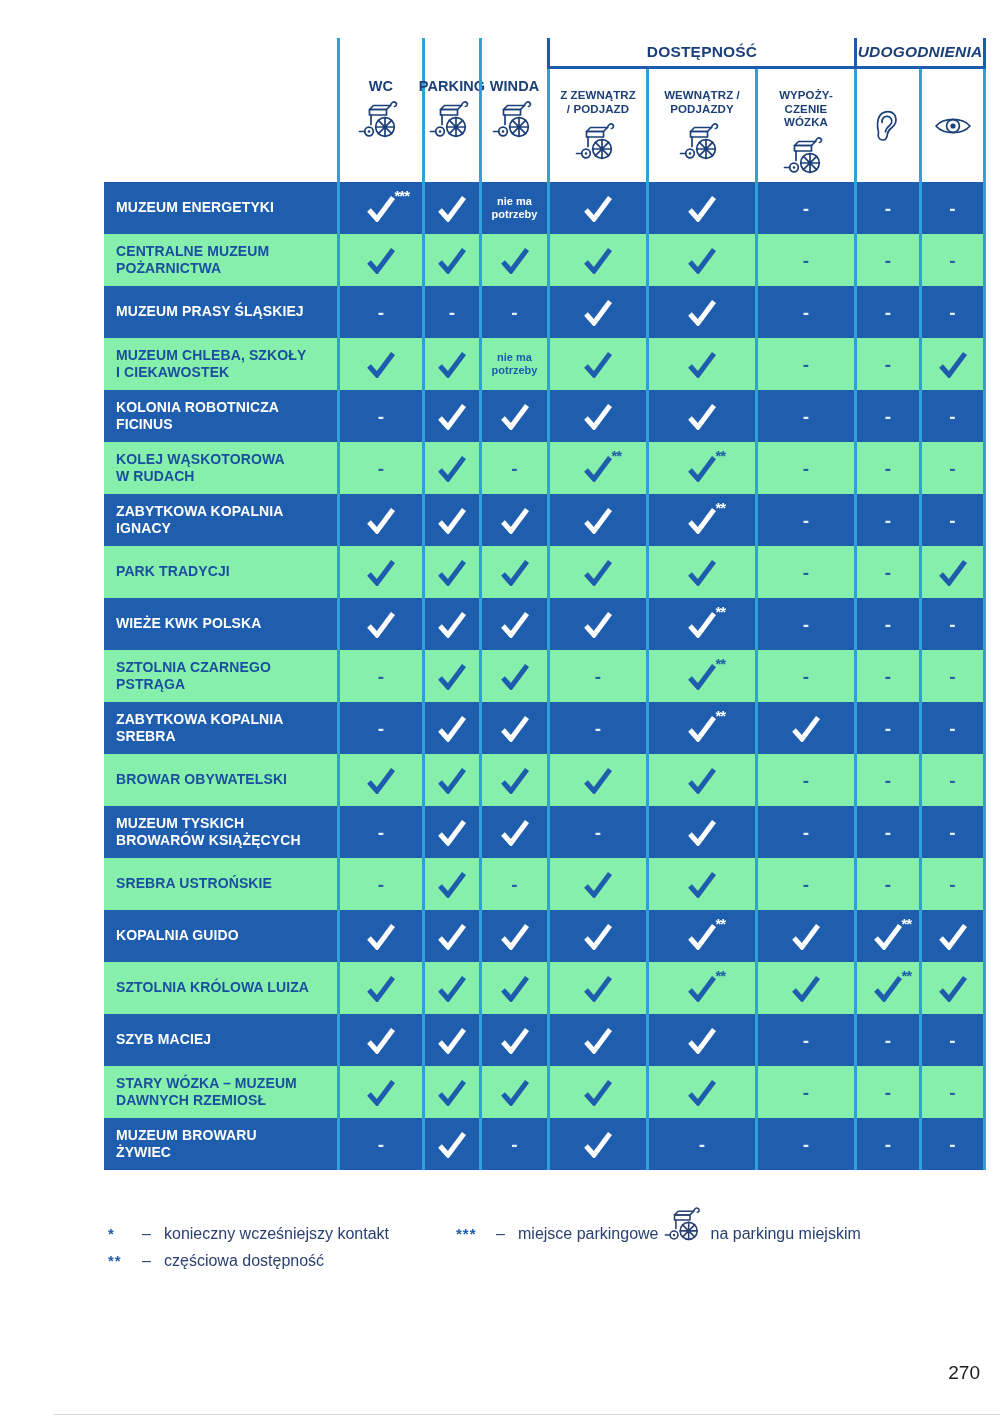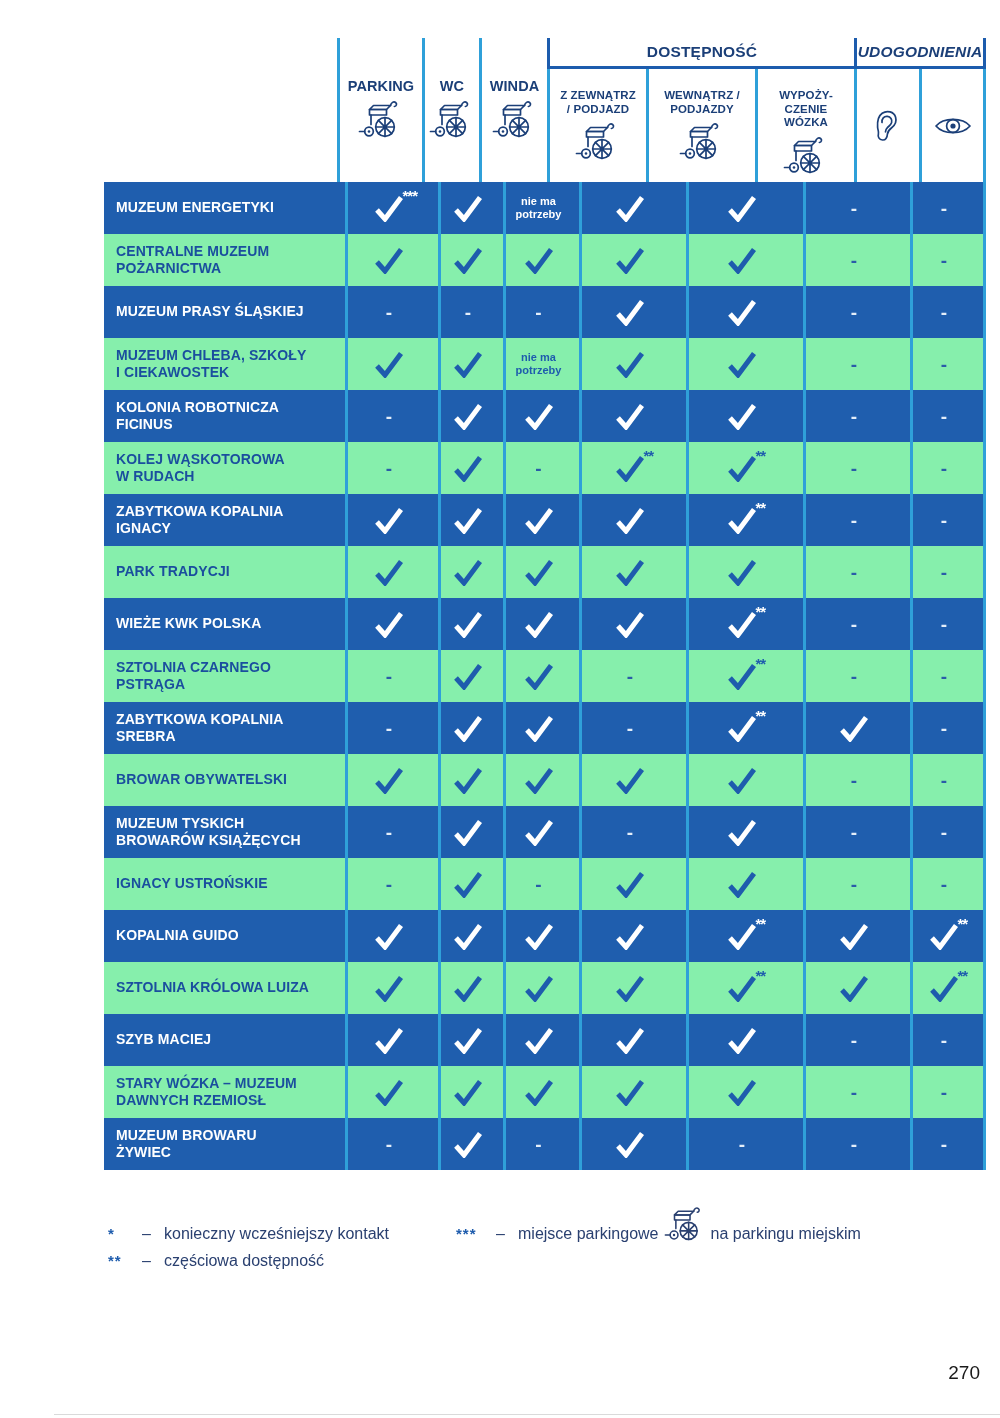--- a/index.html
+++ b/index.html
@@ -36,21 +36,21 @@
   }
   .col .lbl{font-weight:bold;text-align:center;white-space:pre-line;line-height:1.18;letter-spacing:.1px;}
   .col.simple{padding-top:9px;gap:5px;}
   .col.simple .lbl{font-size:14.5px;}
   .col.sub{padding-top:20px;gap:6px;}
   .col.sub .lbl{font-size:11.5px;}
   .col.iconly{justify-content:center;}
   .icon{display:inline-flex;}
   .icon svg{display:block;}
 
-  .row{height:52px;gap:8px;}
+  .row{height:52px;}
   .row.blue{background:var(--row-blue);color:#fff;}
   .row.white{background:#86efac;color:var(--check);}
   .cell{
     box-sizing:border-box;border-left:3px solid var(--grid);
     display:flex;align-items:center;justify-content:center;position:relative;
   }
   .cell.label-cell{border-left:none;justify-content:flex-start;padding-left:12px;}
   .cell:last-child{border-right:3px solid var(--grid);}
   .row .label{font-weight:bold;font-size:14px;line-height:1.25;white-space:pre-line;letter-spacing:.1px;}
   .row.blue .label{color:#fff;}
@@ -88,38 +88,38 @@
       <div class="hc r1 bl-c"></div>
       <div class="hc r1 group g1 bl-n">
         <span>DOSTĘPNOŚĆ</span>
       </div>
       <div class="hc r1 group g2 bl-n">
         <span>UDOGODNIENIA</span>
       </div>
 
       <div class="hc r2"></div>
       <div class="hc r2 col simple bl-c">
-        <span class="lbl">PARKING</span>
+        <span class="lbl">WC</span>
         <span class="icon">
             <svg width="46" height="40" viewBox="0 0 46 40" fill="none" stroke="currentColor" stroke-width="1.7" stroke-linecap="round" stroke-linejoin="round">
               <path d="M11.5 9.5 L28.5 9.5 L32.5 5.5 L15.5 5.5 Z"></path>
               <rect x="11.5" y="9.5" width="17" height="5.5"></rect>
               <path d="M32.5 5.5 C33.2 2.6 35.6 1.1 37.6 2.5 C39.2 3.7 38.6 6.3 36.4 6.5"></path>
               <circle cx="27" cy="27" r="9.3"></circle>
               <path d="M27 17.7 L27 36.3 M17.7 27 L36.3 27 M20.4 20.4 L33.6 33.6 M33.6 20.4 L20.4 33.6"></path>
               <circle cx="27" cy="27" r="1.6" fill="currentColor" stroke="none"></circle>
               <path d="M13 15 L13 24.5"></path>
               <circle cx="11" cy="31.5" r="4.3"></circle>
               <circle cx="11" cy="31.5" r="1.3" fill="currentColor" stroke="none"></circle>
               <path d="M1.5 31.5 L6.6 31.5"></path>
             </svg>
           </span>
       </div>
       <div class="hc r2 col simple bl-c">
-        <span class="lbl">WC</span>
+        <span class="lbl">PARKING</span>
         <span class="icon">
             <svg width="46" height="40" viewBox="0 0 46 40" fill="none" stroke="currentColor" stroke-width="1.7" stroke-linecap="round" stroke-linejoin="round">
               <path d="M11.5 9.5 L28.5 9.5 L32.5 5.5 L15.5 5.5 Z"></path>
               <rect x="11.5" y="9.5" width="17" height="5.5"></rect>
               <path d="M32.5 5.5 C33.2 2.6 35.6 1.1 37.6 2.5 C39.2 3.7 38.6 6.3 36.4 6.5"></path>
               <circle cx="27" cy="27" r="9.3"></circle>
               <path d="M27 17.7 L27 36.3 M17.7 27 L36.3 27 M20.4 20.4 L33.6 33.6 M33.6 20.4 L20.4 33.6"></path>
               <circle cx="27" cy="27" r="1.6" fill="currentColor" stroke="none"></circle>
               <path d="M13 15 L13 24.5"></path>
               <circle cx="11" cy="31.5" r="4.3"></circle>
@@ -825,21 +825,21 @@
           </div>
           <div class="cell">
             <span class="dash">-</span>
           </div>
           <div class="cell">
             <span class="dash">-</span>
           </div>
         </div>
         <div class="grid9 row white">
           <div class="cell label-cell">
-            <div class="label">IGNACY USTROŃSKIE</div>
+            <div class="label">SREBRA USTROŃSKIE</div>
           </div>
           <div class="cell">
             <span class="dash">-</span>
           </div>
           <div class="cell">
             <span class="mark">
               <svg width="30" height="27" viewBox="0 0 30 27" fill="none">
                 <path d="M3 15 L11 24 L27 2.5" stroke="currentColor" stroke-width="5" stroke-linejoin="miter"></path>
               </svg>
             </span>

